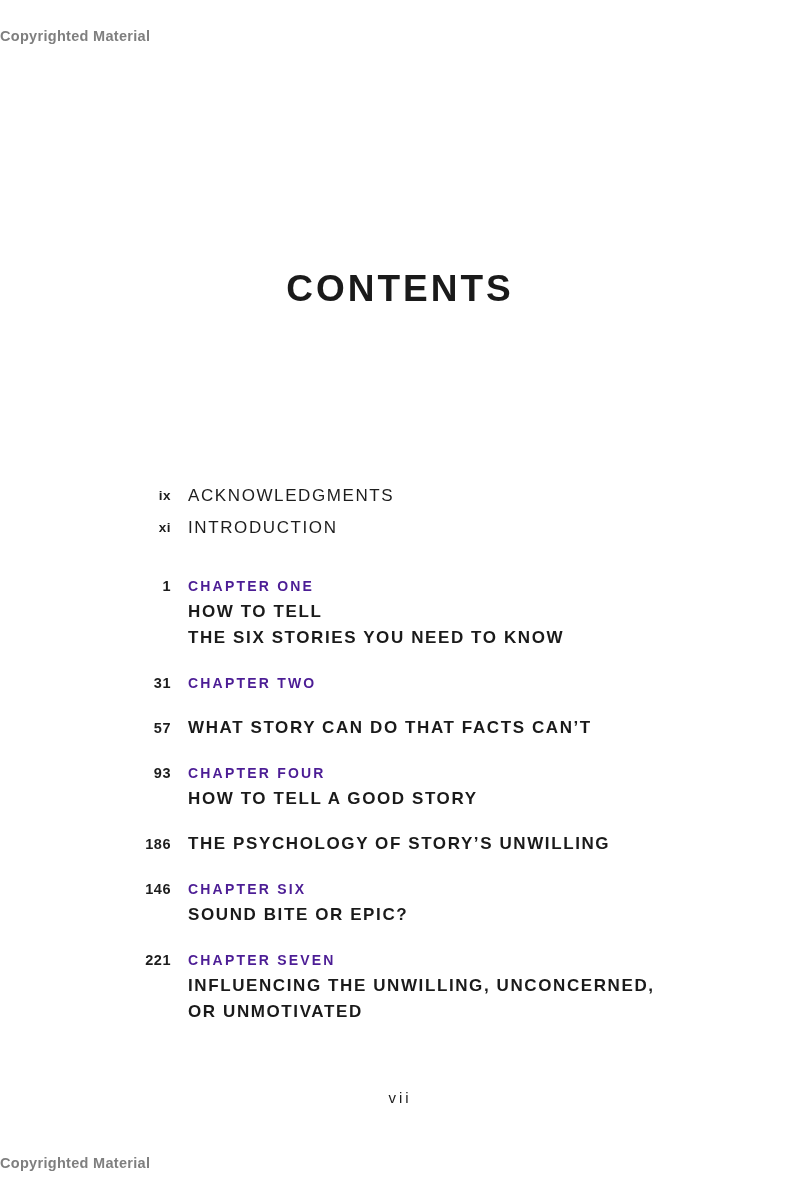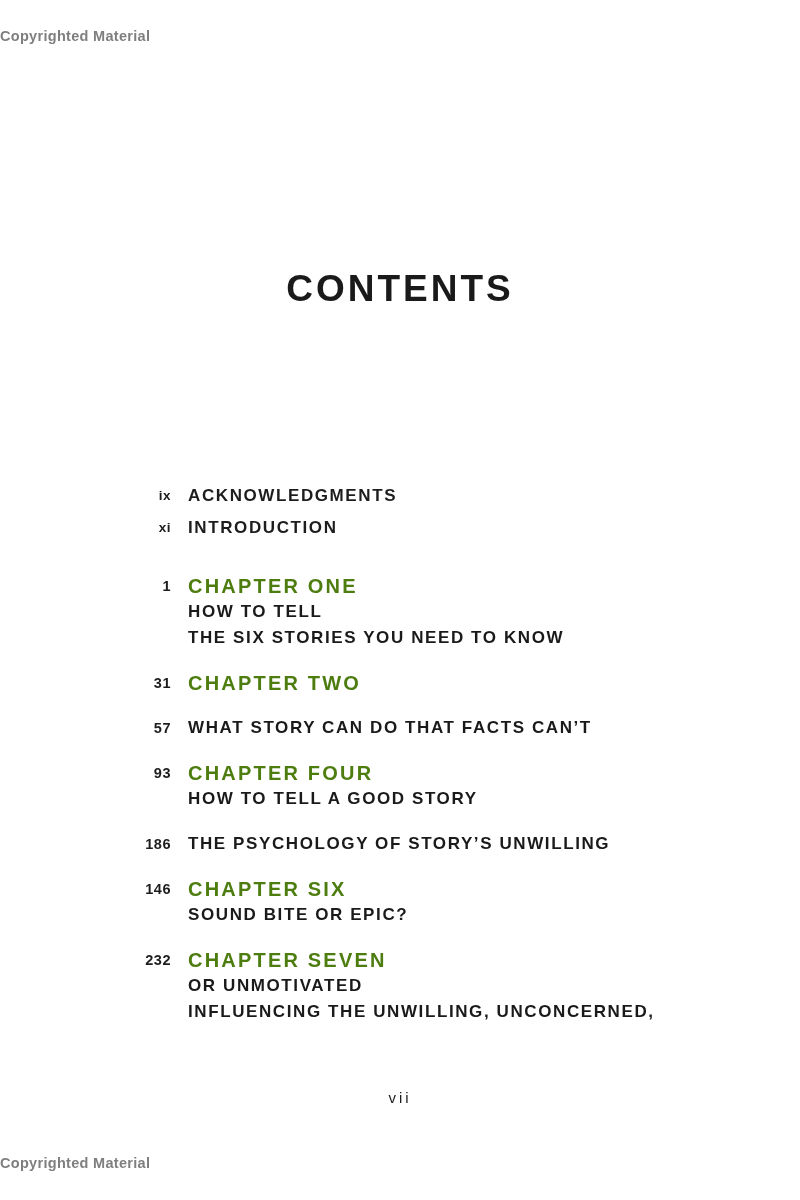--- a/index.html
+++ b/index.html
@@ -48,38 +48,38 @@
   }
   .text-col { margin-left: 17px; }
   
   .fm-row .num-col {
     font-size: 13.5px;
     line-height: 32px;
     letter-spacing: 0.5px;
   }
   .fm-row .text-col {
     font-size: 17px;
-    font-weight: 700;
+    font-weight: 400;
     letter-spacing: 1.6px;
     line-height: 32px;
   }
   
   .chapters { margin-top: 29px; }
   .chapter { margin-bottom: 19px; }
   .chapter .num-col {
     font-size: 14.5px;
     line-height: 26px;
     letter-spacing: 0.5px;
   }
   .chapter-label {
-    font-size: 20px;
+    font-size: 14px;
     font-weight: 600;
     letter-spacing: 2.2px;
     line-height: 26px;
-    color: #4d7c0f;
+    color: #4c1d95;
   }
   .chapter-title-line {
     font-size: 17px;
     font-weight: 700;
     letter-spacing: 1.6px;
     line-height: 26px;
     color: #1a1a1a;
   }
   .folio {
     position: absolute;
@@ -152,25 +152,25 @@
 
     <div class="row chapter">
       <div class="num-col">146</div>
       <div class="text-col">
         <div class="chapter-label">CHAPTER SIX</div>
         <div class="chapter-title-line">SOUND BITE OR EPIC?</div>
       </div>
     </div>
 
     <div class="row chapter">
-      <div class="num-col">232</div>
+      <div class="num-col">221</div>
       <div class="text-col">
         <div class="chapter-label">CHAPTER SEVEN</div>
+        <div class="chapter-title-line">INFLUENCING THE UNWILLING, UNCONCERNED,</div>
         <div class="chapter-title-line">OR UNMOTIVATED</div>
-        <div class="chapter-title-line">INFLUENCING THE UNWILLING, UNCONCERNED,</div>
       </div>
     </div>
 
   </div>
 </div>
 
 <div class="folio">vii</div>
 
 <div class="watermark watermark-bottom">Copyrighted Material</div>
 

